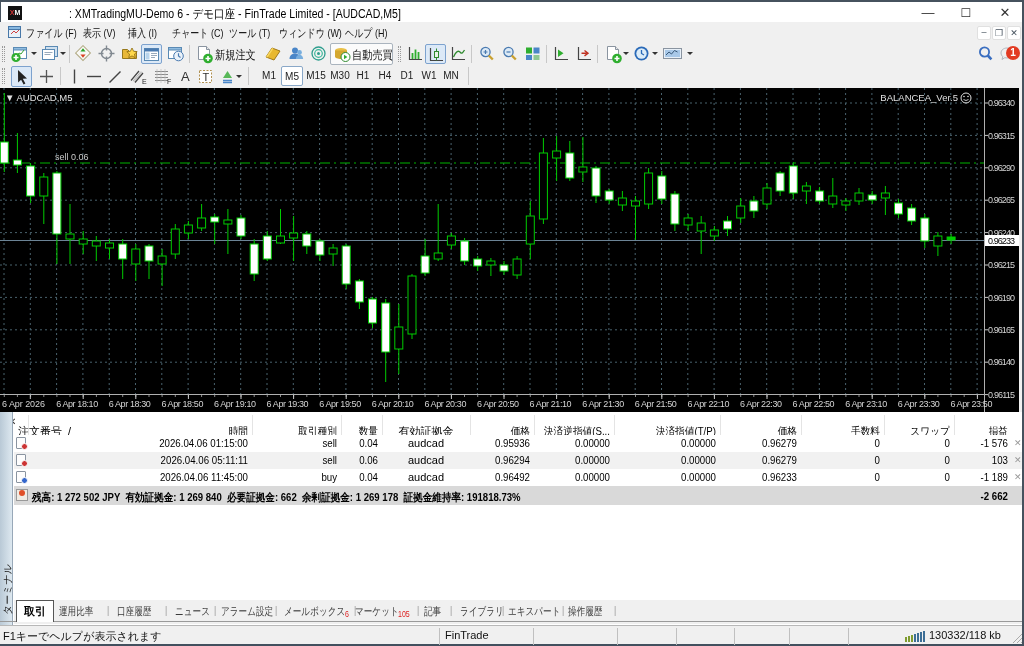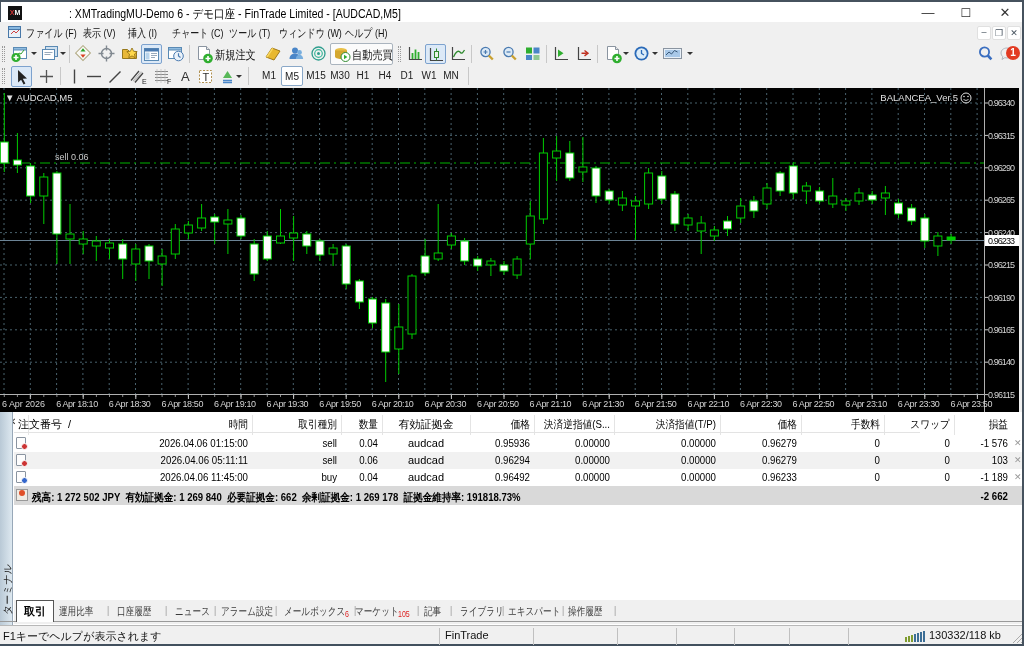--- a/index.html
+++ b/index.html
@@ -21,21 +21,21 @@
 .press{border:1px solid #7da2ce;background:#dce9f7;border-radius:2px;}
 .darr{position:absolute;top:9px;width:0;height:0;border-left:3px solid transparent;border-right:3px solid transparent;border-top:3.5px solid #333;}
 .tfbtn{position:absolute;top:1px;height:20px;font-size:10px;color:#222;text-align:center;line-height:19px;}
 #chart{position:absolute;left:0;top:88px;width:1024px;height:324px;background:#000;}
 #rstrip{position:absolute;left:1019px;top:88px;width:3px;height:324px;background:#f0f0f0;}
 #terminal{position:absolute;left:0;top:412px;width:1024px;height:213px;background:#fff;}
 #sidebar{position:absolute;left:0;top:0;width:13px;height:213px;background:linear-gradient(90deg,#b9c9d6,#dde8f0);border-right:1px solid #98a8b8;}
 #sidetxt{position:absolute;left:1px;top:203px;font-size:10px;color:#222;white-space:pre;transform:rotate(-90deg);transform-origin:0 0;}
 #closex{position:absolute;left:8px;top:4px;font-size:10px;color:#333;}
 #ttable{position:absolute;left:14px;top:0;width:1010px;font-size:11px;color:#000;}
-.hrow{position:absolute;left:0;top:3px;height:18px;width:906px;border-bottom:1px solid #e3e3e3;text-decoration:underline;}
+.hrow{position:absolute;left:0;top:10px;height:18px;width:906px;border-bottom:1px solid #e3e3e3;text-decoration:underline;}
 .trow{position:absolute;left:0;height:17px;width:1010px;}
 .cell{position:absolute;top:2px;white-space:pre;}
 .cell.r{transform:scaleX(0.88);transform-origin:100% 50%;}
 .tbt{position:absolute;top:4px;font-size:12px;color:#111;transform:scaleX(0.85);transform-origin:0 50%;white-space:pre;}
 .r{text-align:right;}
 .docicon{position:absolute;left:2px;top:2px;width:10px;height:12px;background:#fdfdfd;border:1px solid #8a94a0;border-radius:1px;}
 .docdot{position:absolute;left:7px;top:8px;width:7px;height:7px;border-radius:50%;border:1px solid #fff;}
 #tabs{position:absolute;left:14px;top:188px;width:1010px;height:24px;background:#f0f0f0;font-size:11px;color:#3a3a3a;}
 .tab{position:absolute;top:4px;transform:scaleX(0.78);transform-origin:0 50%;white-space:pre;}
 #activetab{position:absolute;left:2px;top:0px;width:38px;height:22px;background:#fff;border:1px solid #555;border-bottom:none;text-align:center;line-height:21px;font-weight:bold;color:#000;z-index:2;}

